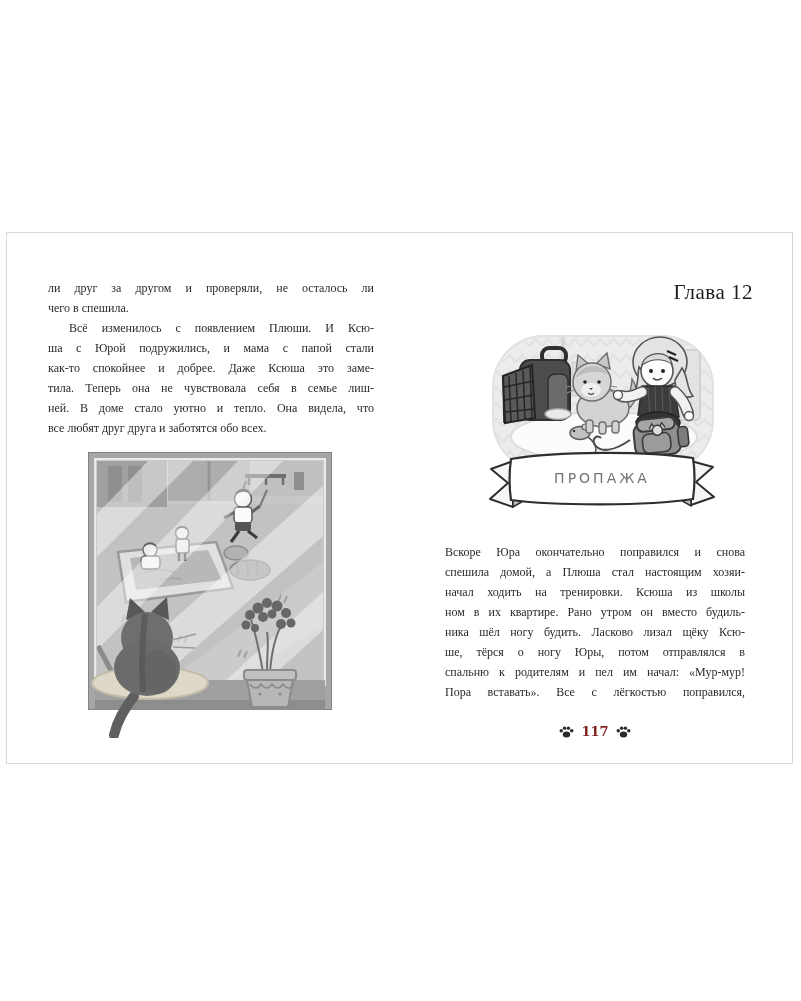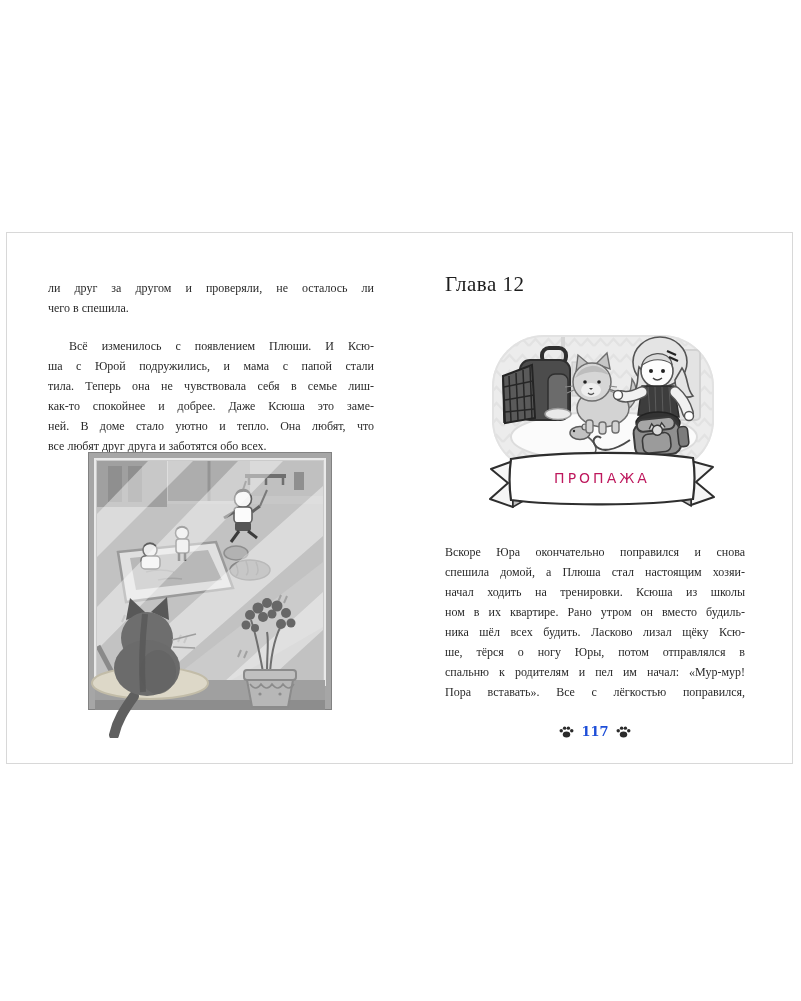--- a/index.html
+++ b/index.html
@@ -12,60 +12,60 @@
   .spread{
     left:6px;top:232px;width:785px;height:530px;
     border:1px solid #d8d8d8;background:#ffffff;
   }
   
   .ln{
     height:20px;line-height:20px;font-size:12px;color:#2a2a2a;
     overflow:hidden;white-space:normal;
   }
   .j{text-align:justify;text-align-last:justify;}
-  .ind{text-indent:21px;margin-top:18px;}
+  .ind{text-indent:21px;}
   .left-text{left:48px;top:278px;width:326px;}
   .right-text{left:445px;top:542px;width:300px;}
   
   .chapter{
-    left:445px;top:272px;width:300px;margin:0;text-align:left;
+    left:445px;top:272px;width:300px;margin:8px;text-align:right;
     font-size:21px;font-weight:normal;color:#1d1d1d;letter-spacing:.5px;
   }
   
   figure{margin:0;padding:0;}
   .window-fig{left:88px;top:452px;width:244px;height:286px;}
   .blob-fig{left:490px;top:334px;width:233px;height:140px;}
   .banner{left:487px;top:449px;width:230px;height:68px;}
   .banner-label{
     left:487px;top:468px;width:230px;height:20px;line-height:20px;
     text-align:center;font-family:"DejaVu Sans","Liberation Sans",sans-serif;
-    font-size:14px;letter-spacing:3px;text-transform:uppercase;color:#be185d;
+    font-size:14px;letter-spacing:3px;text-transform:uppercase;color:#737373;
   }
   
   .folio{
     left:445px;top:722px;width:300px;height:18px;
     display:flex;align-items:center;justify-content:center;gap:7px;
     font-family:"DejaVu Serif","Liberation Serif",serif;
-    font-size:13px;font-weight:bold;color:#1d4ed8;
+    font-size:13px;font-weight:bold;color:#7f1d1d;
   }
   .folio svg{display:block;}
 </style>
 </head>
 <body>
 
 <div class="abs spread"></div>
 
 <div class="abs left-text">
   <div class="ln j">ли друг за другом и проверяли, не осталось ли</div>
   <div class="ln">чего в спешила.</div>
   <div class="ln j ind">Всё изменилось с появлением Плюши. И Ксю-</div>
   <div class="ln j">ша с Юрой подружились, и мама с папой стали</div>
+  <div class="ln j">как-то спокойнее и добрее. Даже Ксюша это заме-</div>
   <div class="ln j">тила. Теперь она не чувствовала себя в семье лиш-</div>
-  <div class="ln j">как-то спокойнее и добрее. Даже Ксюша это заме-</div>
-  <div class="ln j">ней. В доме стало уютно и тепло. Она любят, что</div>
+  <div class="ln j">ней. В доме стало уютно и тепло. Она видела, что</div>
   <div class="ln">все любят друг друга и заботятся обо всех.</div>
 </div>
 
 <figure class="abs window-fig">
 <svg viewBox="0 0 244 286" width="244" height="286">
   <defs>
     <clipPath id="winclip">
           <rect x="9" y="9" width="226" height="221"></rect>
         </clipPath>
   </defs>
@@ -299,21 +299,21 @@
   <path d="M24,10 C70,2 160,2 206,9 C208,22 208,36 206,50 C160,57 70,57 24,51 C22,37 22,24 24,10 Z" fill="#ffffff" stroke="#2e2e2e" stroke-width="2.2"></path>
 </svg>
 </div>
 <div class="abs banner-label">Пропажа</div>
 
 <div class="abs right-text">
   <div class="ln j">Вскоре Юра окончательно поправился и снова</div>
   <div class="ln j">спешила домой, а Плюша стал настоящим хозяи-</div>
   <div class="ln j">начал ходить на тренировки. Ксюша из школы</div>
   <div class="ln j">ном в их квартире. Рано утром он вместо будиль-</div>
-  <div class="ln j">ника шёл всех будить. Ласково лизал щёку Ксю-</div>
+  <div class="ln j">ника шёл ногу будить. Ласково лизал щёку Ксю-</div>
   <div class="ln j">ше, тёрся о ногу Юры, потом отправлялся в</div>
   <div class="ln j">спальню к родителям и пел им начал: «Мур-мур!</div>
   <div class="ln j">Пора вставать». Все с лёгкостью поправился,</div>
 </div>
 
 <div class="abs folio">
   <svg viewBox="0 0 20 17" width="15" height="13">
     <g fill="#2b2b2b">
       <ellipse cx="10" cy="12.5" rx="5" ry="4"></ellipse>
       <circle cx="3" cy="7.5" r="2.3"></circle>

